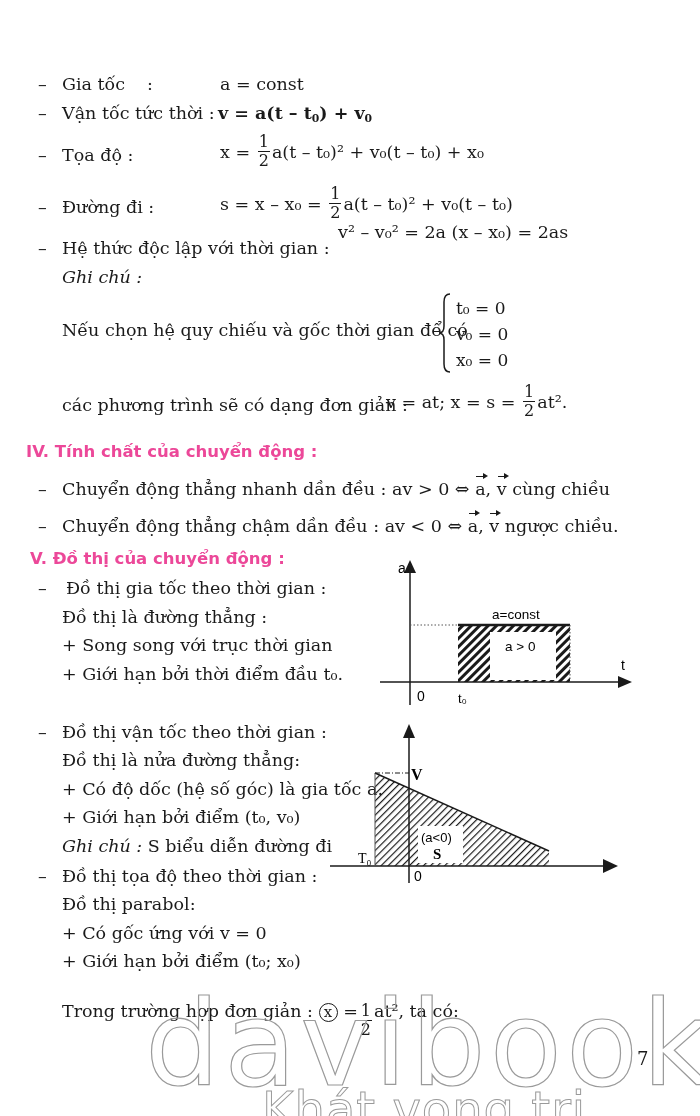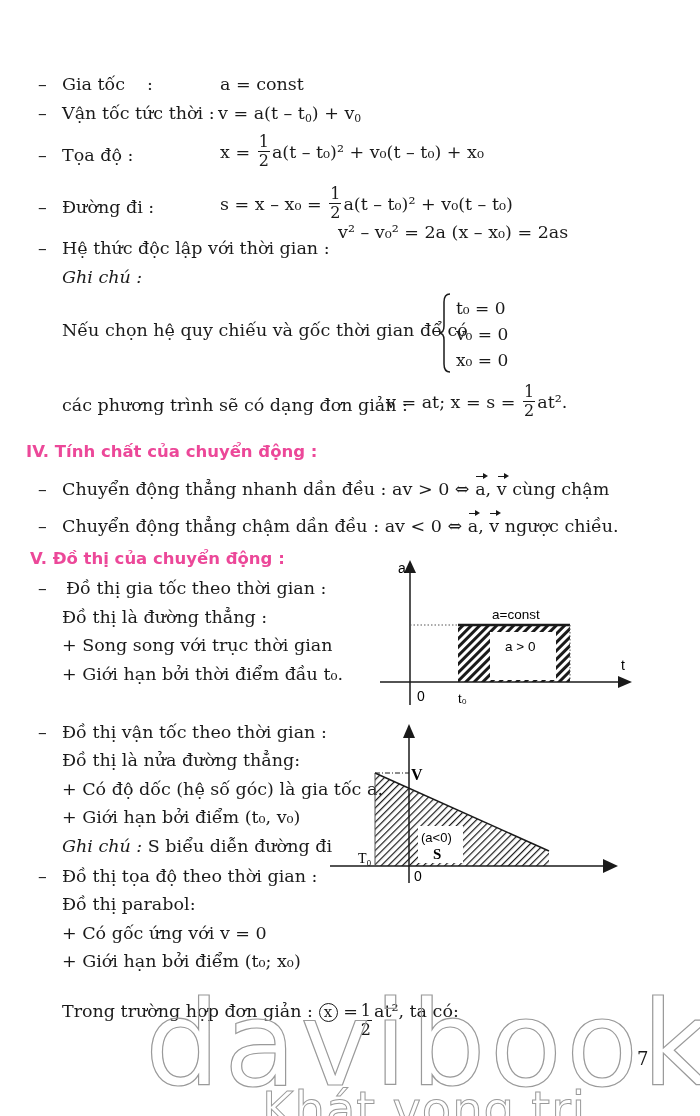--- a/index.html
+++ b/index.html
@@ -36,21 +36,21 @@
 
 <div class="page">
 
   <span class="dash" style="left:38px; top:74px;">–</span>
   <div class="line" style="left:62px; top:76px;">Gia tốc</div>
   <div class="line" style="left:147px; top:76px;">:</div>
   <div class="line" style="left:220px; top:76px;">a = const</div>
 
   <span class="dash" style="left:38px; top:103px;">–</span>
   <div class="line" style="left:62px; top:105px;">Vận tốc tức thời :</div>
-  <div class="line" style="left:218px; top:105px;"><span>v = a(t – t</span><sub>0</sub><span>) + v</span><sub>0</sub></div>
+  <div class="line" style="left:218px; top:105px;font-weight:bold;"><span>v = a(t – t</span><sub>0</sub><span>) + v</span><sub>0</sub></div>
 
   <span class="dash" style="left:38px; top:145px;">–</span>
   <div class="line" style="left:62px; top:147px;">Tọa độ :</div>
   <div class="line" style="left:220px; top:135px;">
     <span>x =</span>
     <span class="frac"><span class="num">1</span><span class="den">2</span></span><span>a(t – t₀)² + v₀(t – t₀) + x₀</span>
   </div>
 
   <span class="dash" style="left:38px; top:197px;">–</span>
   <div class="line" style="left:62px; top:199px;">Đường đi :</div>
@@ -79,21 +79,21 @@
     <span class="frac"><span class="num">1</span><span class="den">2</span></span><span>at².</span>
   </div>
 
   <div class="heading" style="left:26px; top:442px;">IV.  Tính chất của chuyển động :</div>
 
   <span class="dash" style="left:38px; top:479px;">–</span>
   <div class="line" style="left:62px; top:481px;">
     <span>Chuyển động thẳng nhanh dần đều : av &gt; 0 ⇔</span>
     <span class="vec">a</span><span>,</span>
     <span class="vec">v</span>
-    <span>cùng chậm</span>
+    <span>cùng chiều</span>
   </div>
 
   <span class="dash" style="left:38px; top:516px;">–</span>
   <div class="line" style="left:62px; top:518px;">
     <span>Chuyển động thẳng chậm dần đều : av &lt; 0 ⇔</span>
     <span class="vec">a</span><span>,</span>
     <span class="vec">v</span>
     <span>ngược chiều.</span>
   </div>
 

